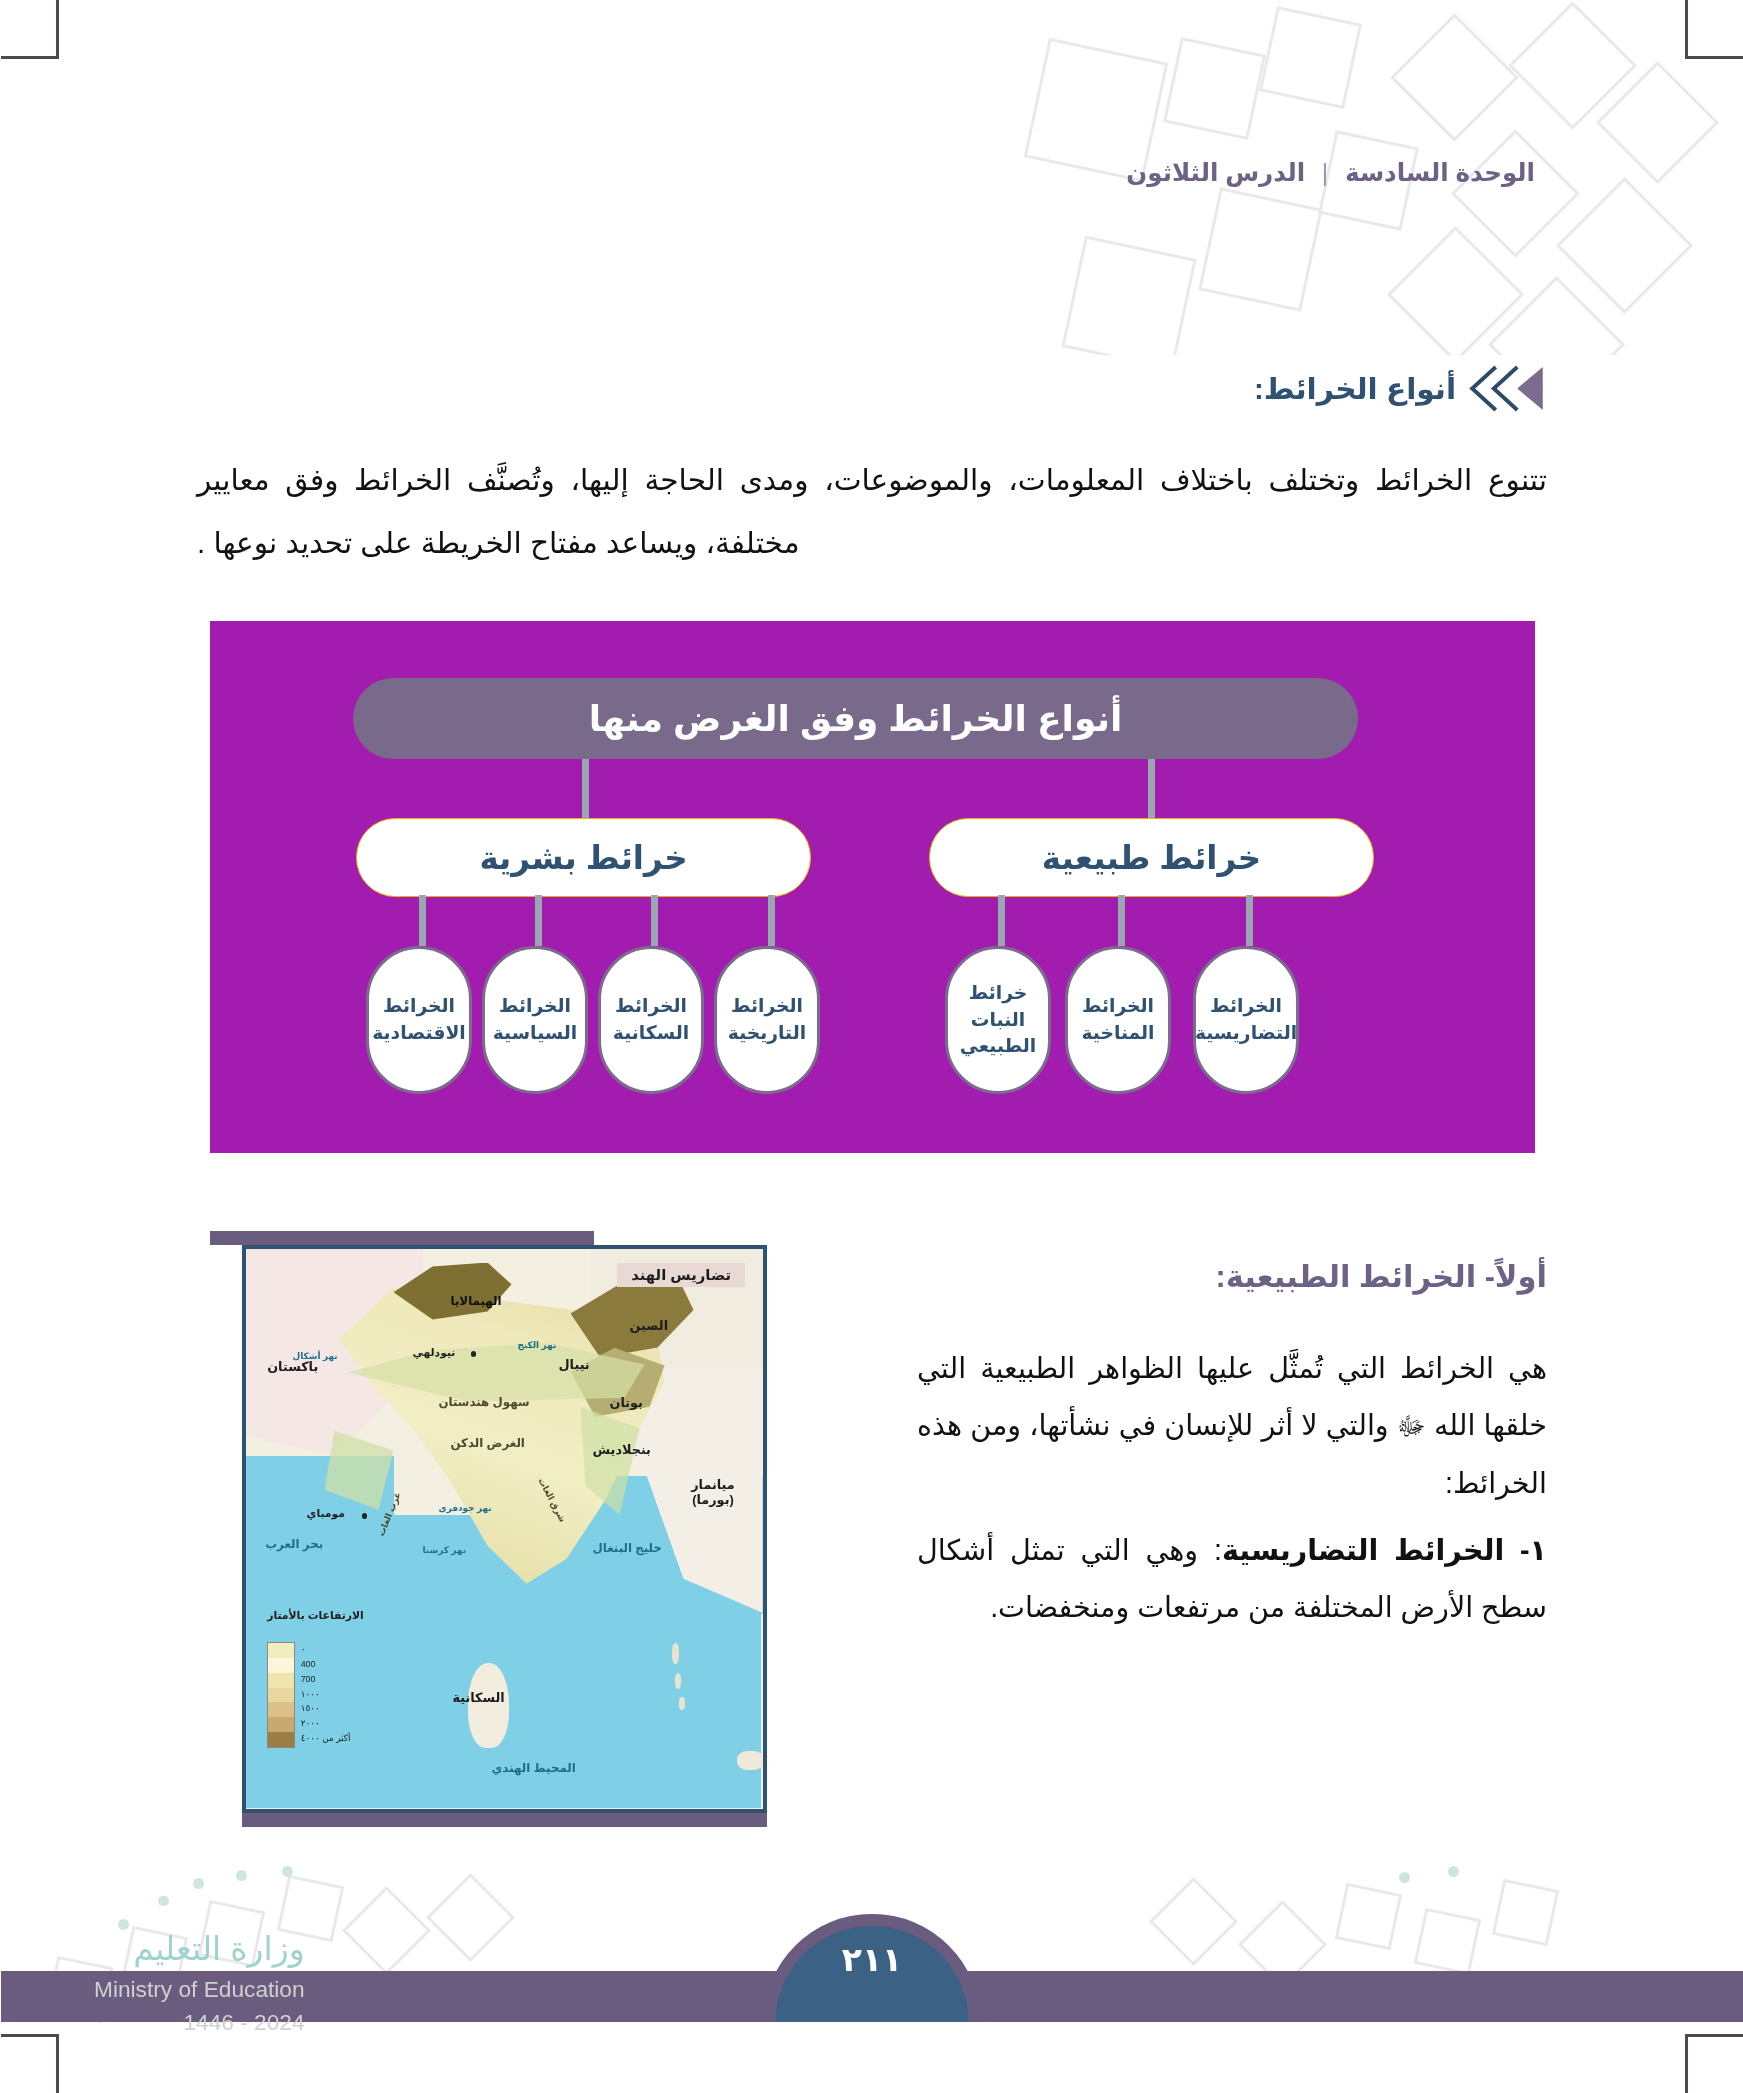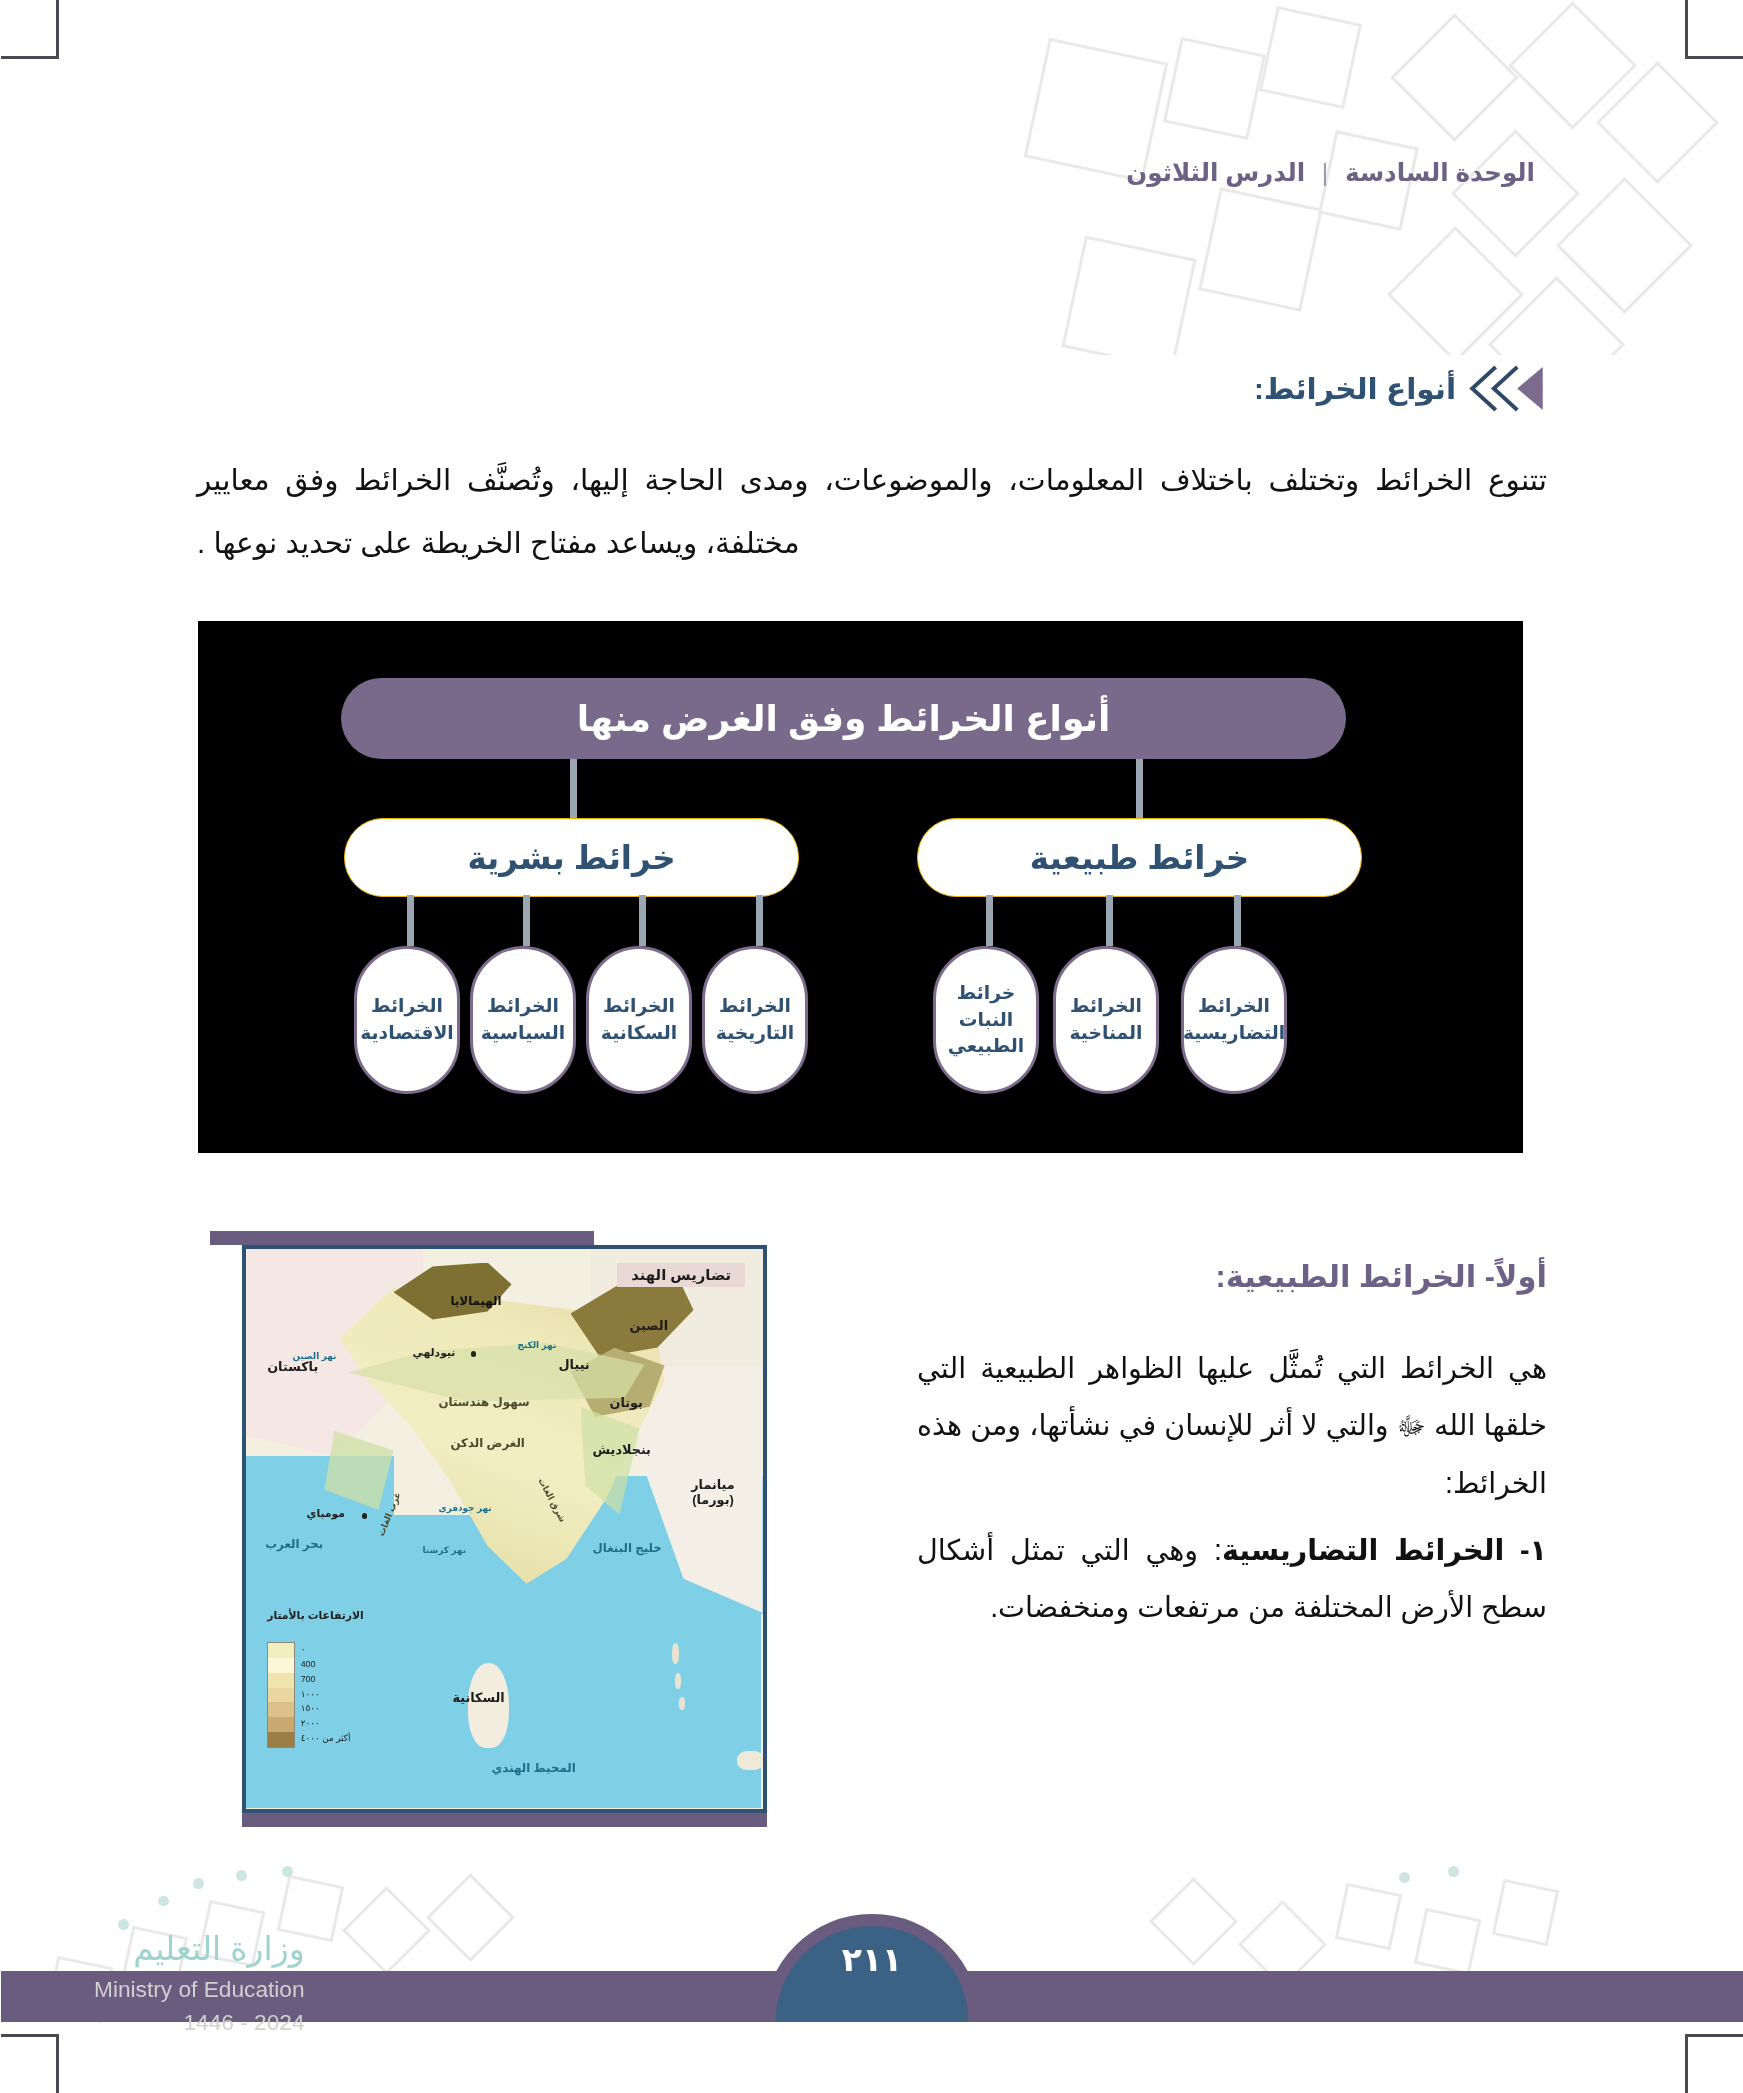--- a/index.html
+++ b/index.html
@@ -44,22 +44,22 @@
 
   
   .intro{
     position:absolute;top:448px;right:197px;width:1350px;
     direction:rtl;text-align:justify;text-align-last:left;
     color:#111;font-size:29.6px;line-height:63px;
   }
 
   
   .diagram{
-    position:absolute;left:198px;top:621px;
-    width:1325px;height:532px;background:#000000;
+    position:absolute;left:210px;top:621px;
+    width:1325px;height:532px;background:#a21caf;
   }
   .node-root{
     position:absolute;left:143px;top:57px;width:1005px;height:81px;
     background:#796a8c;border-radius:41px;
     display:flex;align-items:center;justify-content:center;
     color:#ffffff;font-size:36px;font-weight:bold;direction:rtl;
   }
   .node-branch{
     position:absolute;top:197px;height:77px;
     background:#ffffff;border:1px solid #eab308;border-radius:39px;
@@ -294,21 +294,21 @@
       <div class="maplabel lbl-country" style="left:21.7px;top:110px;">باكستان</div>
       <div class="maplabel lbl-country" style="left:313px;top:108px;">نيبال</div>
       <div class="maplabel lbl-country" style="left:364px;top:146px;">بوتان</div>
       <div class="maplabel lbl-country" style="left:347px;top:193px;">بنجلاديش</div>
       <div class="maplabel lbl-country" style="left:433px;top:229px;width:69px;white-space:normal;text-align:center;line-height:14.8px;">ميانمار (بورما)</div>
       <div class="maplabel lbl-country" style="left:207px;top:441px;">السكانية</div>
 
       <div class="maplabel" style="left:205px;top:45px;color:#111;font-size:11.8px;">الهيمالايا</div>
       <div class="maplabel lbl-feature" style="left:193px;top:146px;">سهول هندستان</div>
       <div class="maplabel lbl-feature" style="left:205px;top:187px;">الغرض الدكن</div>
-      <div class="maplabel lbl-water" style="left:47px;top:102px;font-size:8.9px;">نهر الصين</div>
+      <div class="maplabel lbl-water" style="left:47px;top:102px;font-size:8.9px;">نهر أشكال</div>
       <div class="maplabel lbl-water" style="left:272px;top:91px;font-size:8.9px;">نهر الكنج</div>
       <div class="maplabel lbl-water" style="left:193px;top:254px;font-size:8.9px;">نهر جودفري</div>
       <div class="maplabel lbl-water" style="left:177px;top:296px;font-size:8.9px;">نهر كرشنا</div>
       <div class="maplabel lbl-feature" style="left:120px;top:260px;font-size:8.9px;transform:rotate(-68deg);">غرب الغات</div>
       <div class="maplabel lbl-feature" style="left:282px;top:246px;font-size:8.9px;transform:rotate(62deg);">شرق الغات</div>
 
       <div class="city-dot" style="left:225px;top:102px;"></div>
       <div class="maplabel lbl-city" style="left:167px;top:97px;">نيودلهي</div>
       <div class="city-dot" style="left:116px;top:264px;"></div>
       <div class="maplabel lbl-city" style="left:61px;top:258px;">مومباي</div>

